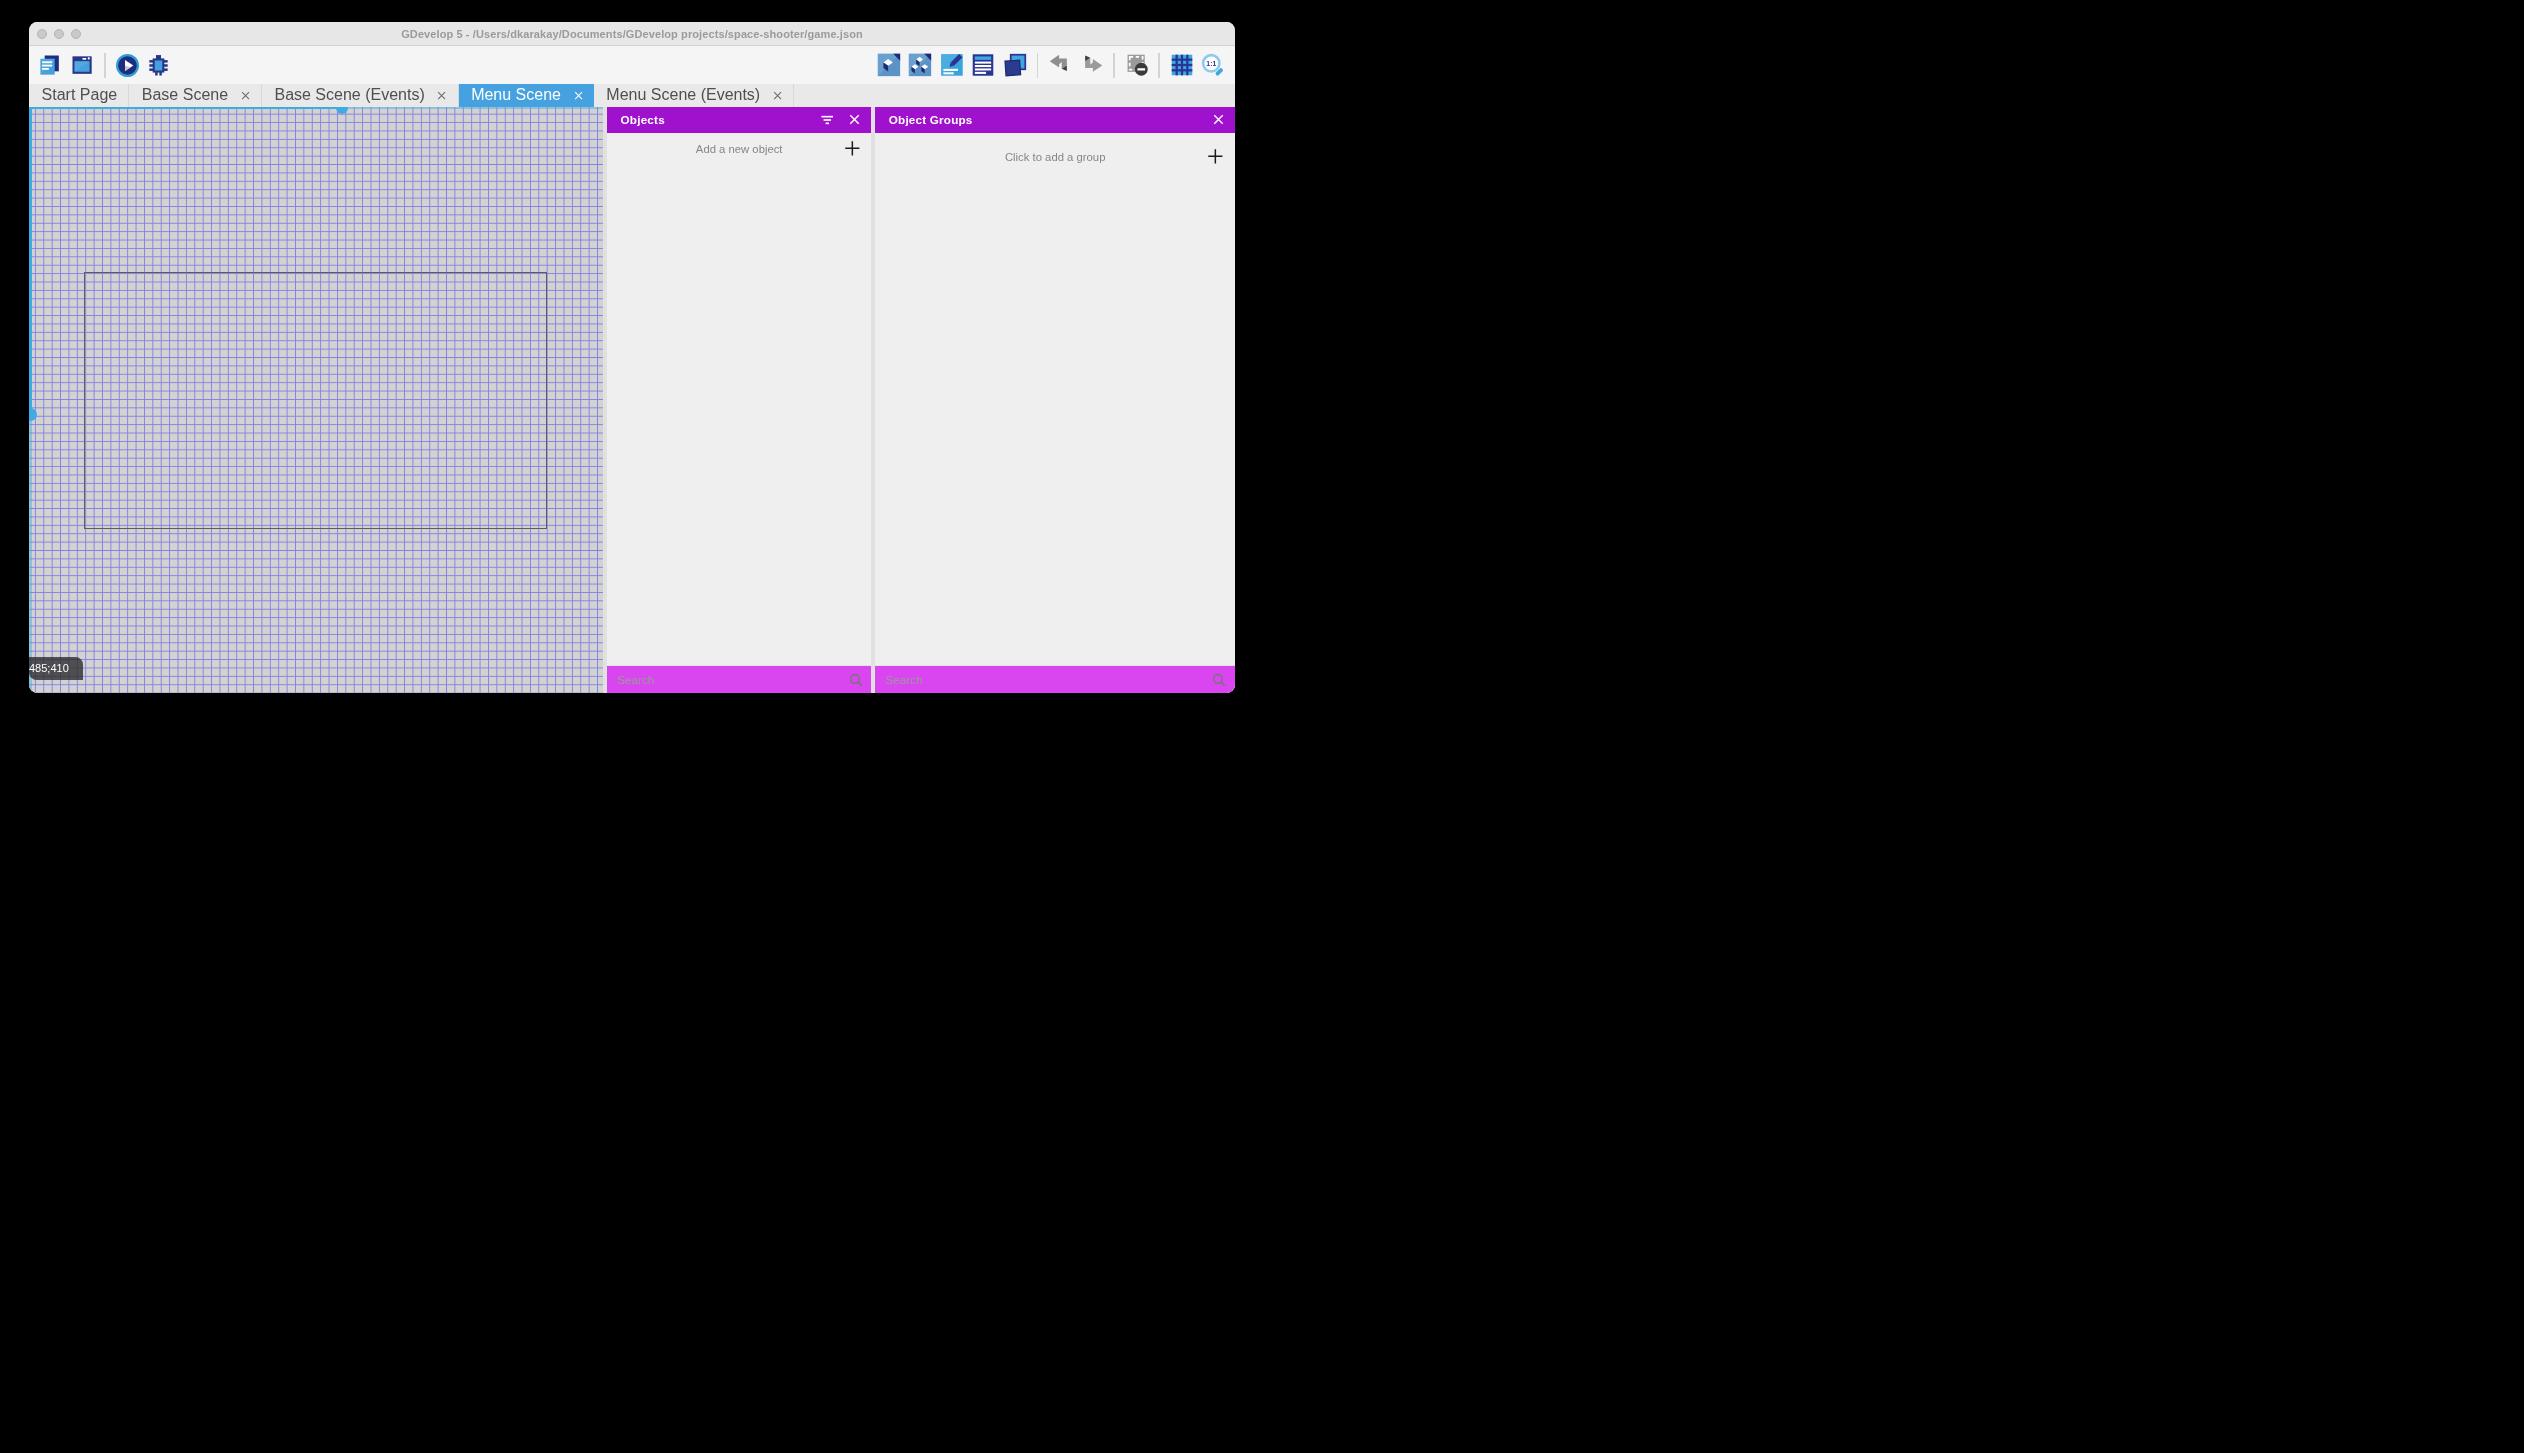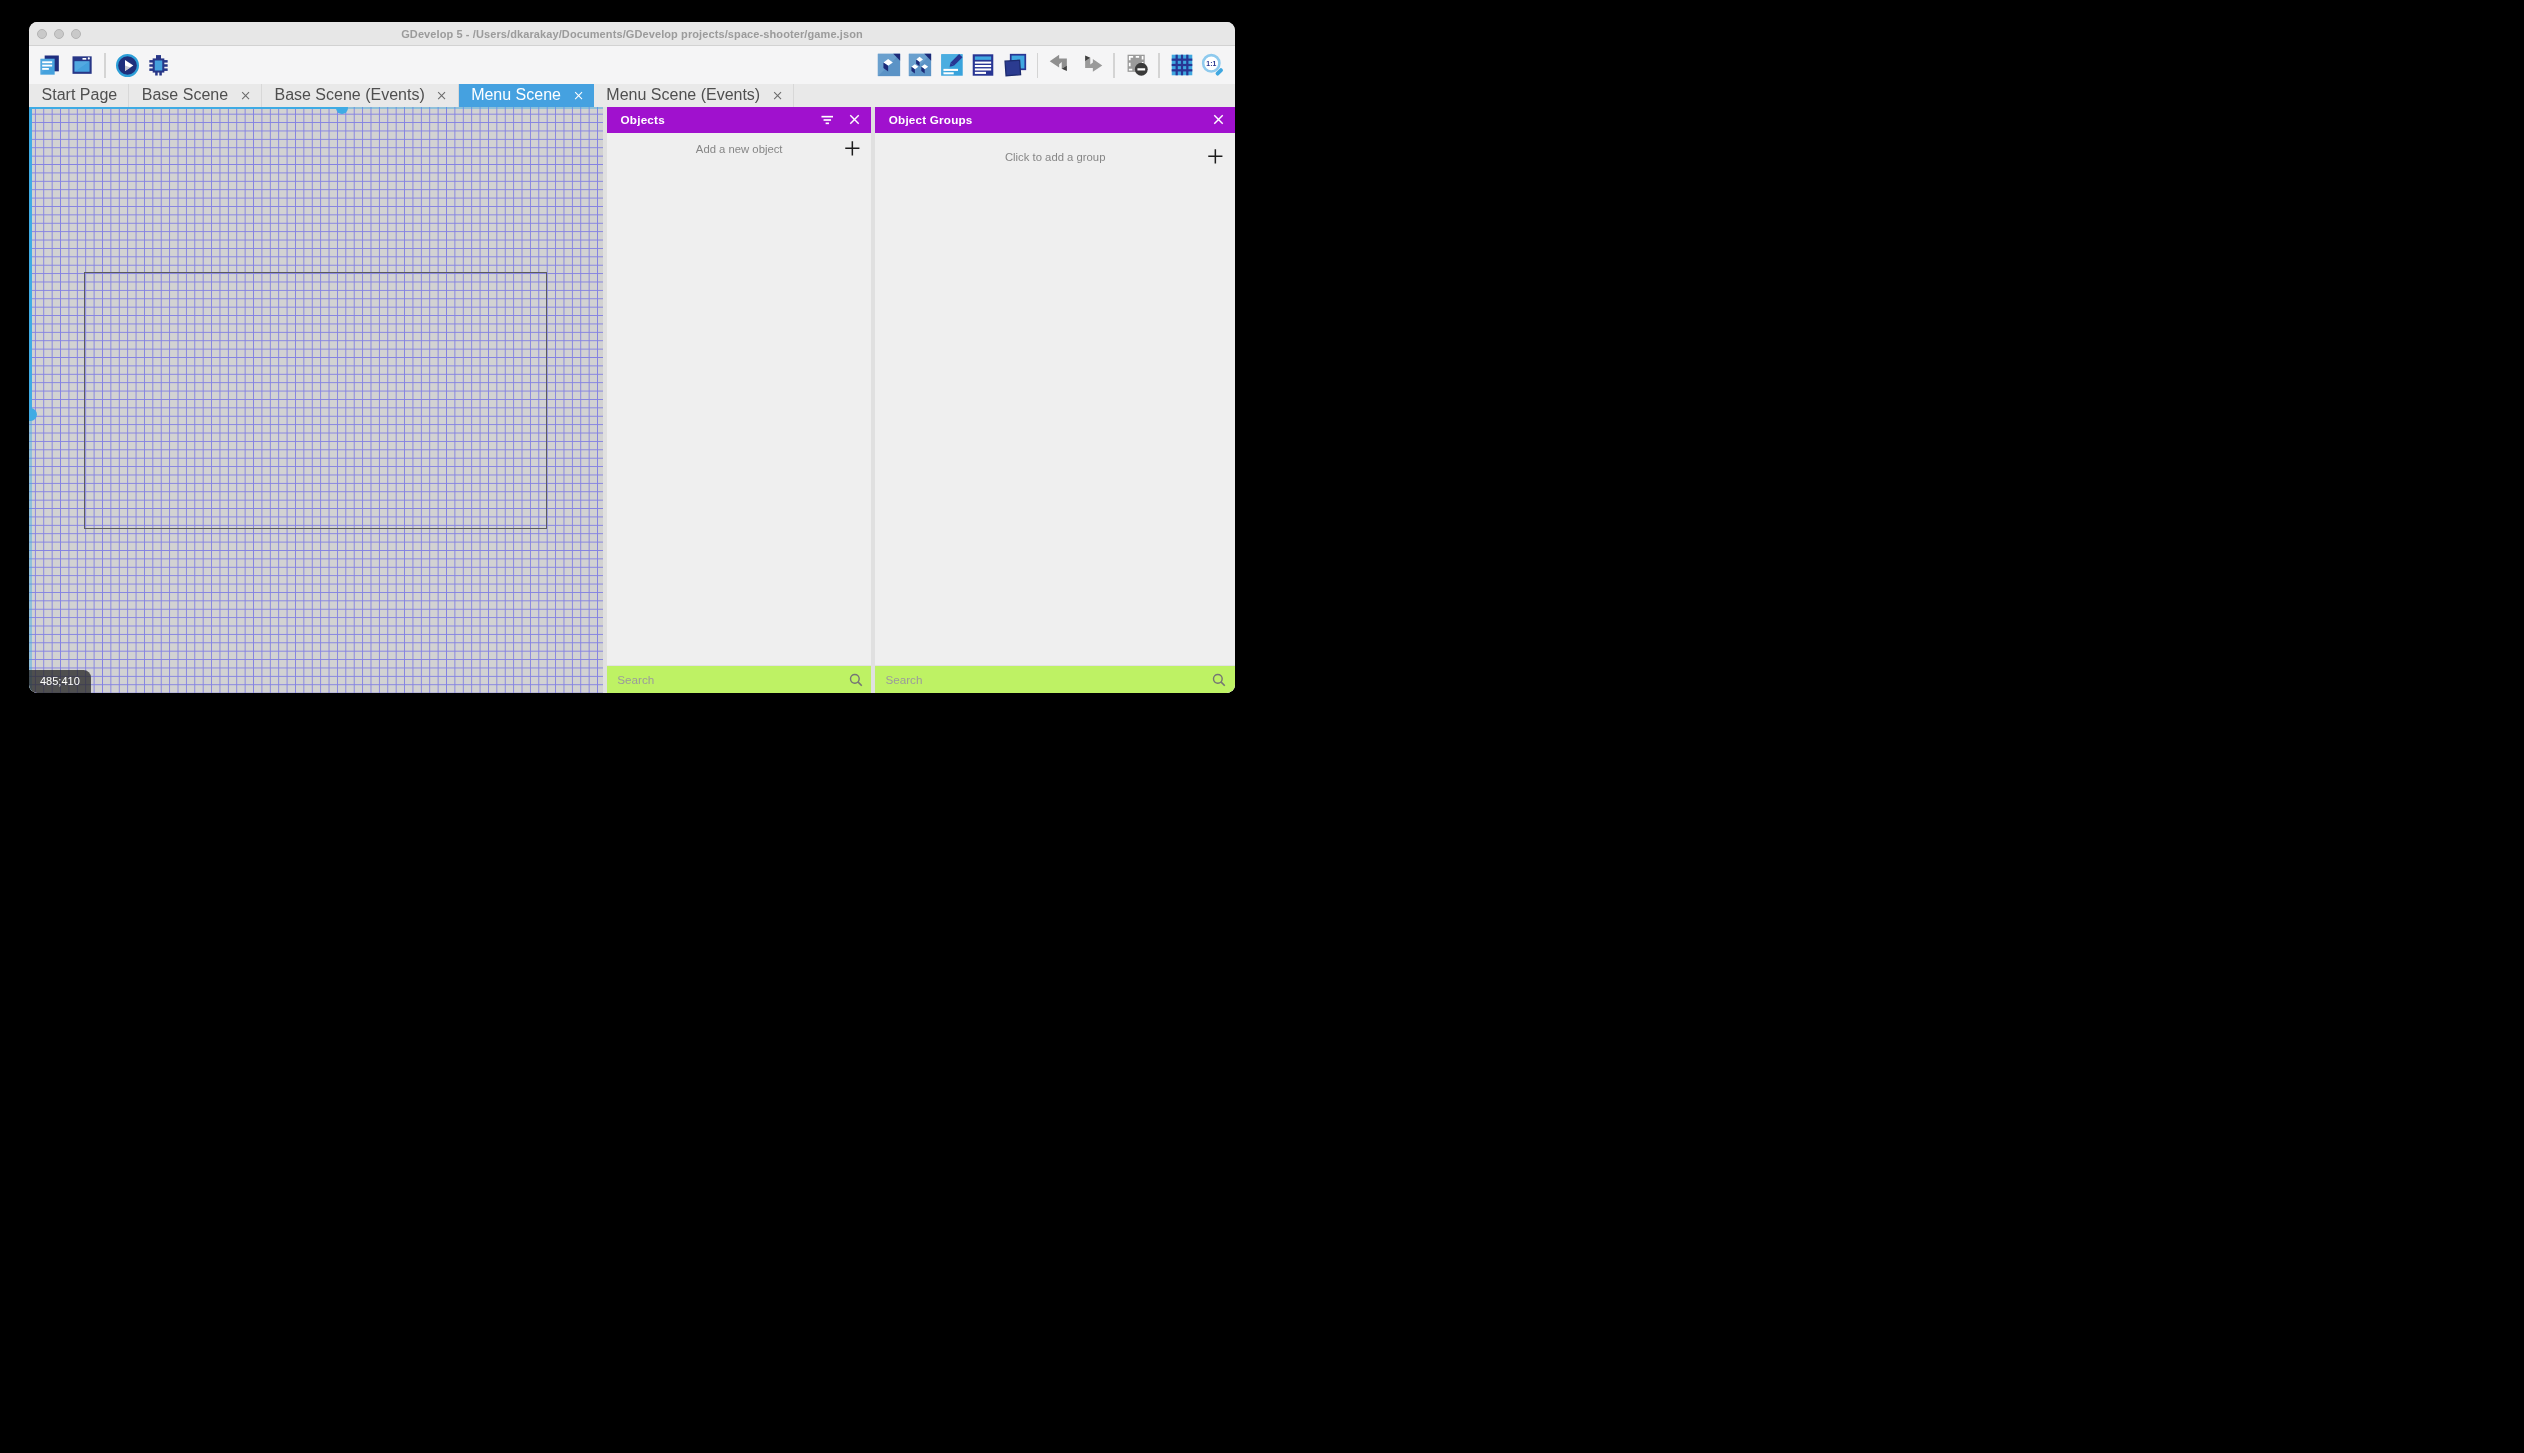--- a/index.html
+++ b/index.html
@@ -39,38 +39,38 @@
   .gutter{width:4.2px;background:#e0e0e0;}
   .scene-rect{position:absolute;left:55px;top:165px;width:463px;height:257px;border:1.7px solid #5c5c5c;}
   .hscroll-track{position:absolute;left:0;top:0;height:2.5px;width:100%;background:rgba(63,171,228,.45);}
   .hscroll-fill{position:absolute;left:0;top:0;height:2.5px;width:316px;background:#3fabe4;}
   .hscroll-thumb{position:absolute;left:307px;top:0;width:11.7px;height:7.5px;background:#3fabe4;
     border-radius:0 0 6.7px 6.7px;}
   .vscroll-track{position:absolute;left:0;top:0;width:2.5px;height:100%;background:rgba(63,171,228,.45);}
   .vscroll-fill{position:absolute;left:0;top:0;width:2.5px;height:307px;background:#3fabe4;}
   .vscroll-thumb{position:absolute;left:0;top:301px;width:7.5px;height:13.4px;background:#3fabe4;
     border-radius:0 6.7px 6.7px 0;}
-  .coord-badge{position:absolute;left:0;bottom:0;min-width:54px;height:23.4px;background:rgba(42,42,42,.78);
-    color:#fff;font-size:11px;display:flex;align-items:center;padding:0 11px;
+  .coord-badge{position:absolute;left:0;bottom:13px;min-width:54px;height:23.4px;background:rgba(42,42,42,.78);
+    color:#fff;font-size:11px;display:flex;align-items:center;padding:0 0;
     border-radius:0 7.5px 0 7.5px;}
 
   
   .panel{display:flex;flex-direction:column;background:#efefef;min-height:0;}
   .panel.objects{width:264px;}
   .panel.groups{flex:1;gap:8px;}
   .panel-header{height:26px;background:#a011ce;color:#fff;display:flex;align-items:center;
     padding:0 11px 0 13.4px;flex:0 0 auto;}
   .panel-title{font-size:11.7px;font-weight:bold;letter-spacing:0.2px;}
   .ph-icons{margin-left:auto;display:flex;align-items:center;gap:16px;}
   .ph-icons .icon-btn{background:none;border:none;padding:0;display:flex;cursor:pointer;}
   .add-row{height:32px;display:flex;align-items:center;position:relative;flex:0 0 auto;cursor:pointer;}
   .add-label{flex:1;text-align:center;font-size:11.3px;color:#868686;}
   .add-plus{position:absolute;right:11px;top:7.5px;}
   .panel-body{flex:1;}
-  .search-bar{height:28px;background:#bef264;border-top:0.8px solid #e2e2e2;position:relative;
+  .search-bar{height:28px;background:#d946ef;border-top:0.8px solid #e2e2e2;position:relative;
     display:flex;align-items:center;flex:0 0 auto;}
   .search-input{border:none;outline:none;background:transparent;flex:1;font-size:11.7px;color:#333;
     padding:0 28.5px 0 10px;font-family:"Liberation Sans",sans-serif;}
   .search-input::placeholder{color:#9b9b9b;}
   .search-icon{position:absolute;right:8.4px;top:6.7px;}
 </style>
 </head>
 <body>
 
 <div class="window">

